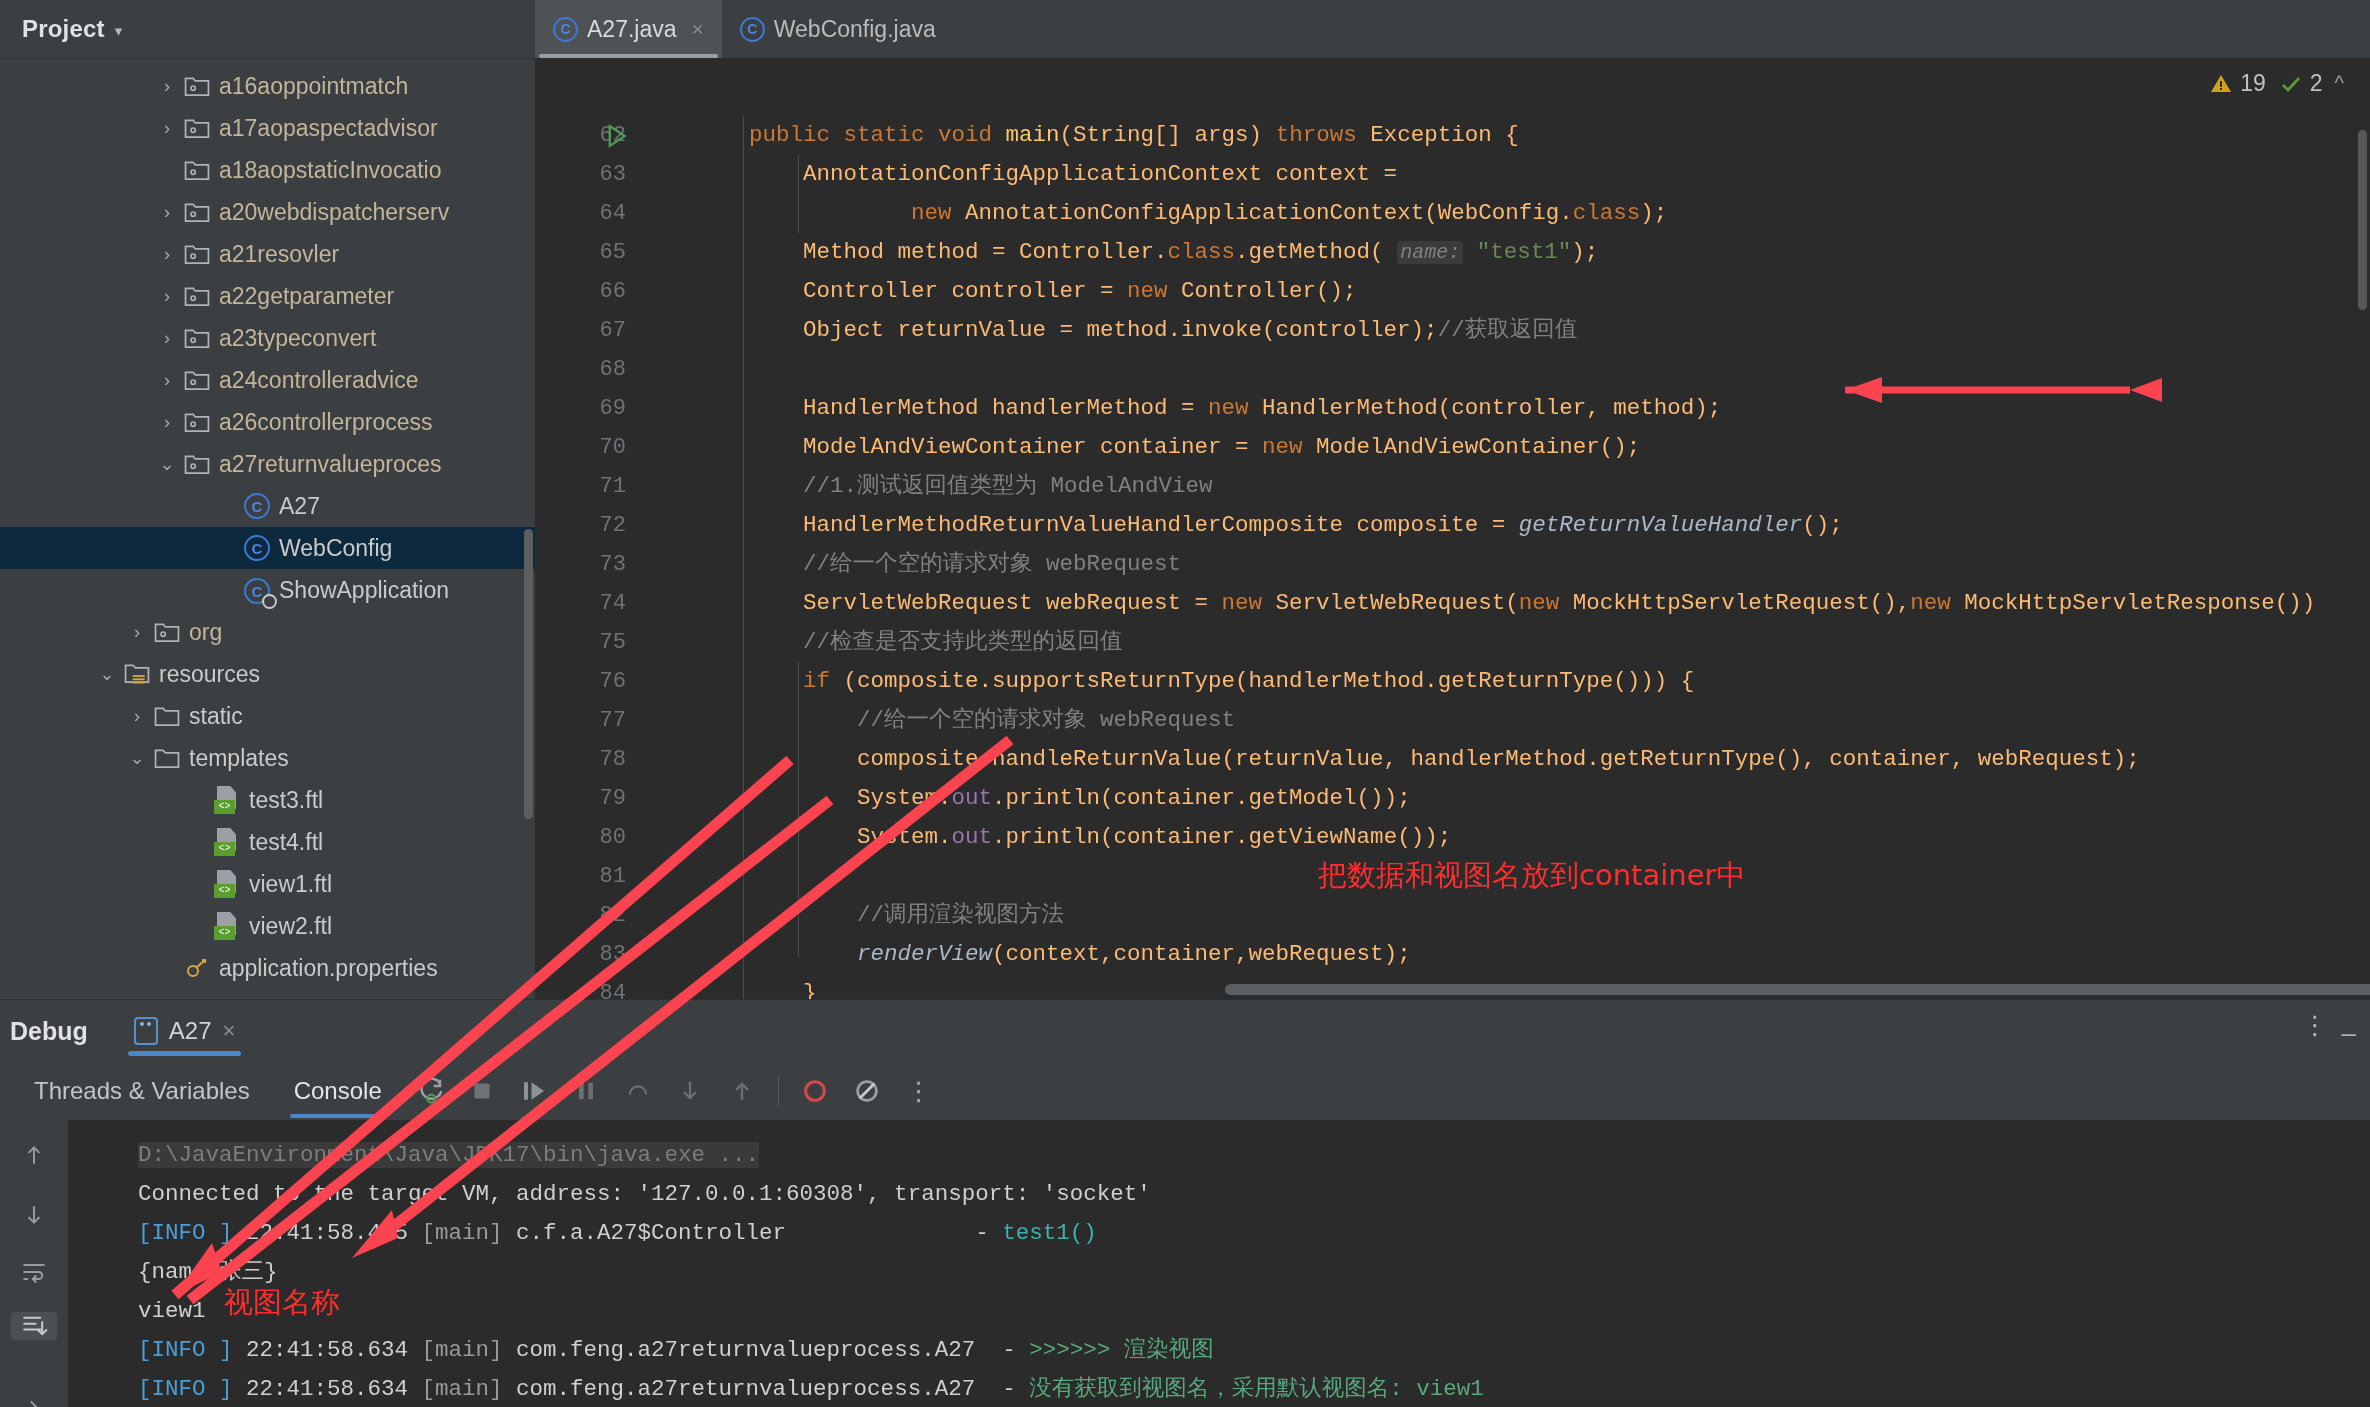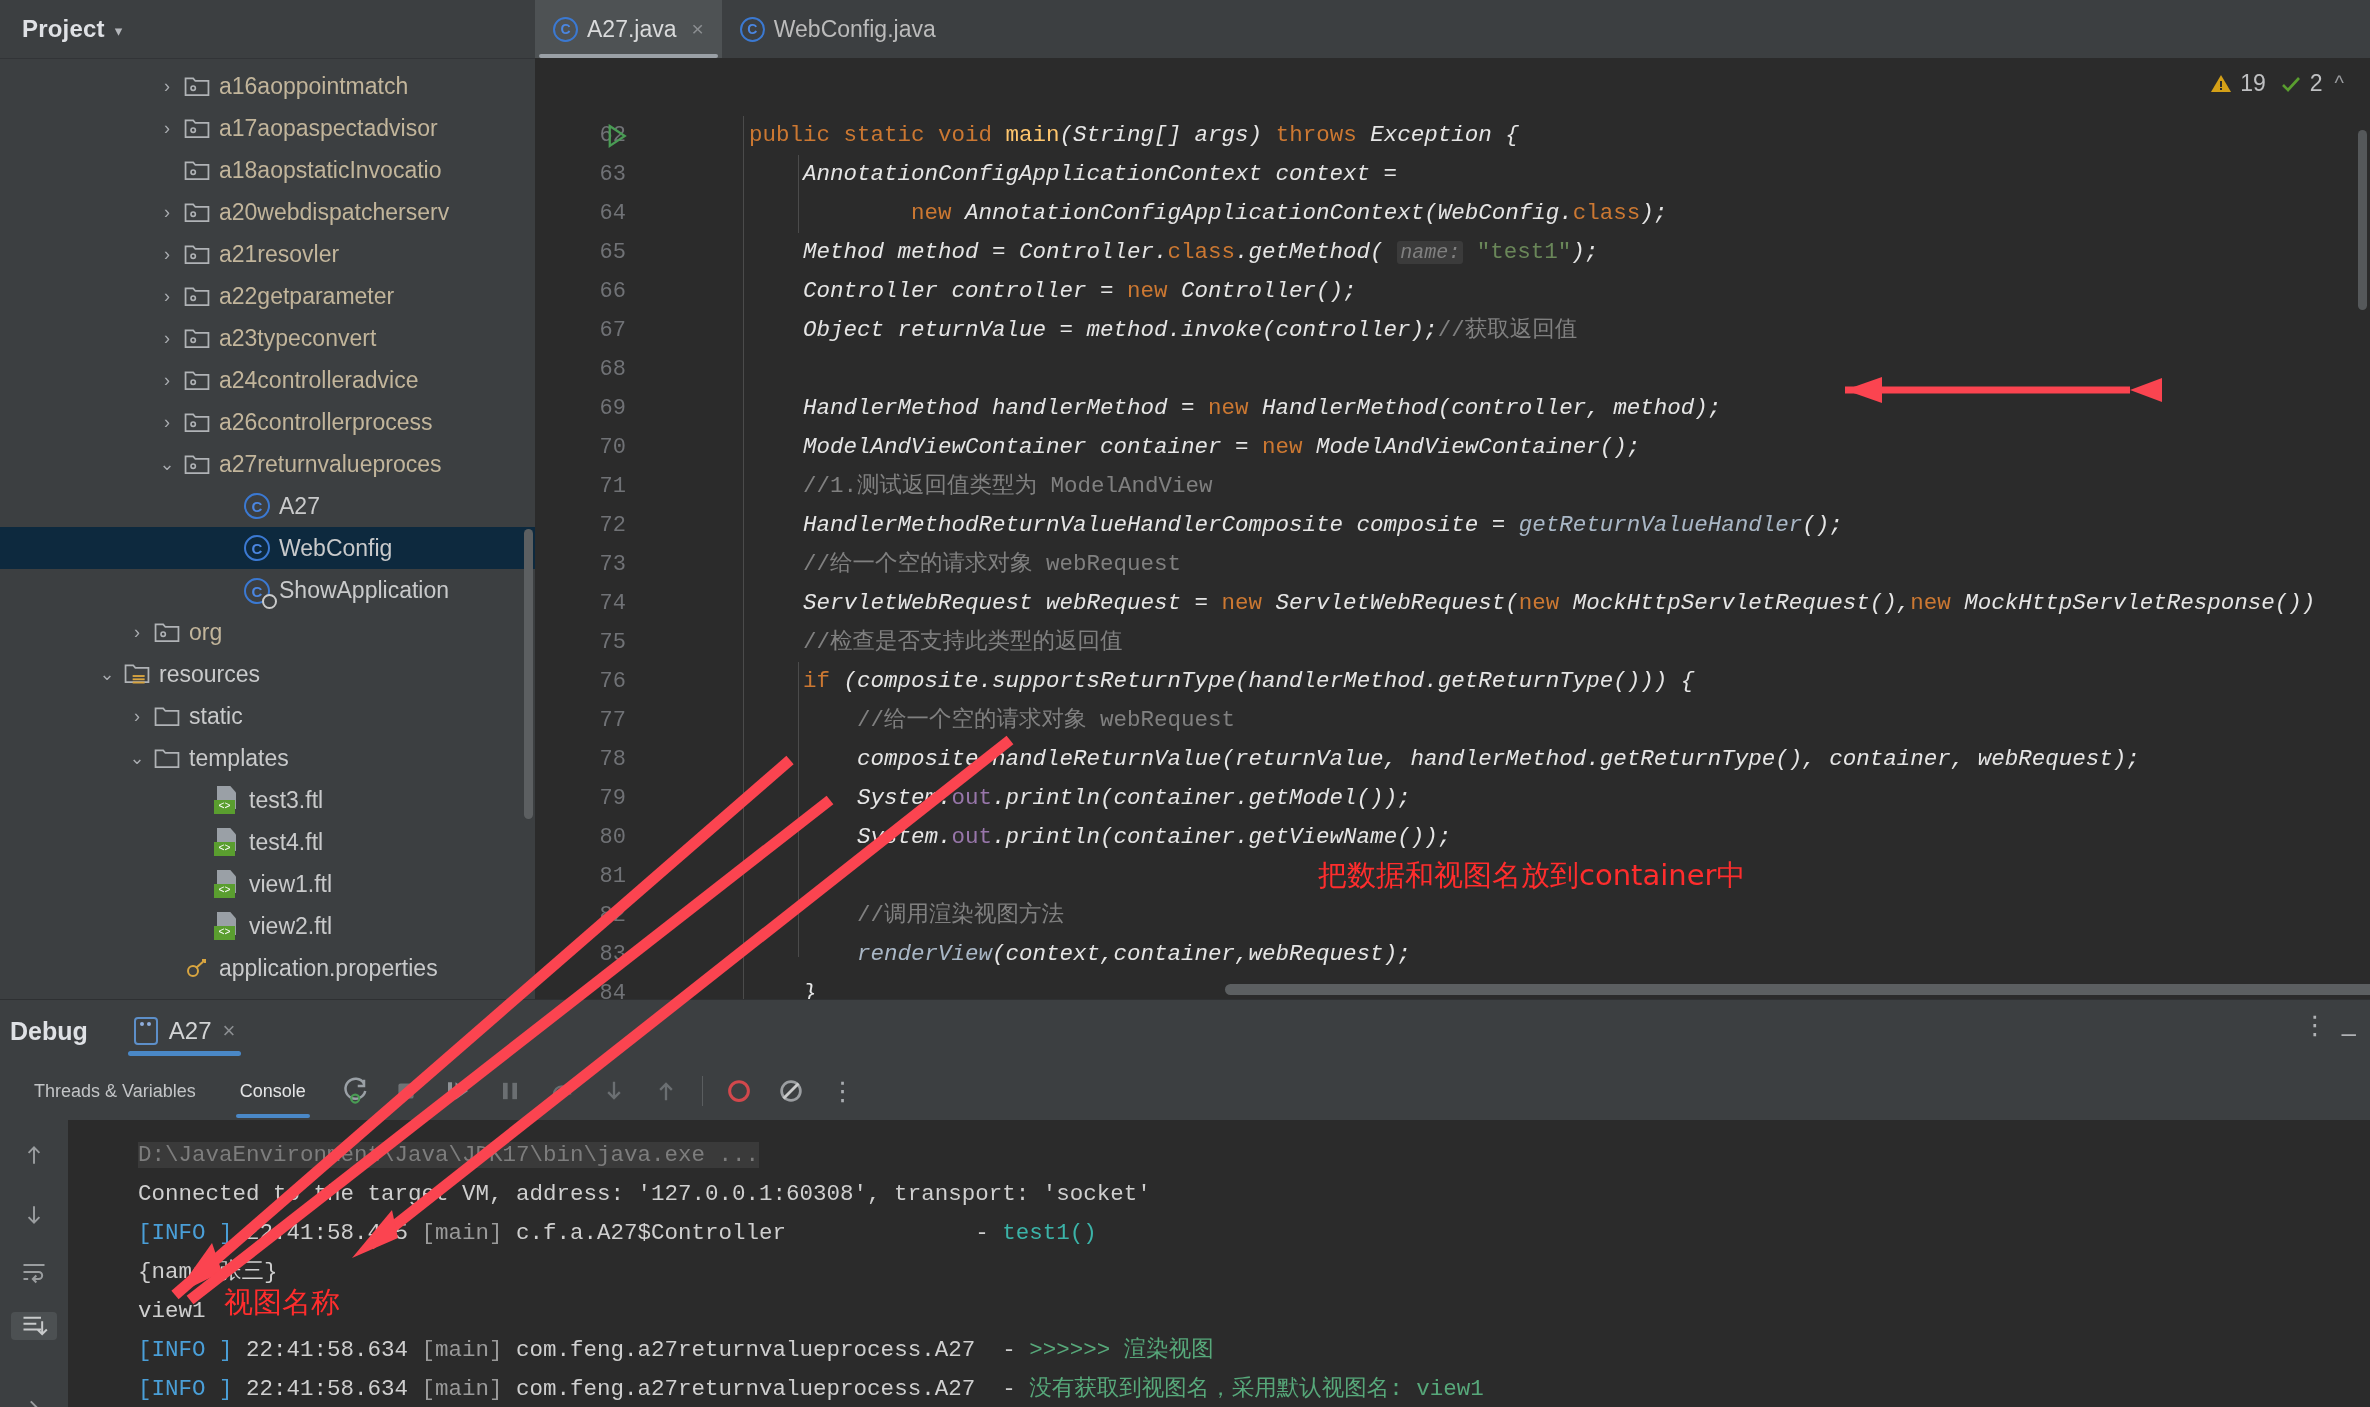--- a/index.html
+++ b/index.html
@@ -92,21 +92,21 @@
   .runmark svg { display: block; }
   .codebody {
     flex: 1; padding-top: 58px; position: relative; overflow: hidden;
     font-family: "Liberation Mono", "DejaVu Sans Mono", monospace;
     font-size: 22.5px;
   }
   .cline { height: 39px; line-height: 39px; white-space: pre; color: #a9b7c6; padding-left: 55px; }
   .indent-guide { position: absolute; top: 58px; width: 1px; background: #4b4b4b; }
 
   .kw   { color: #cc7832; }
-  .cls  { color: #e5e5e5; font-style: italic; }
+  .cls  { color: #fdba74; }
   .mth  { color: #ffc66d; }
   .str  { color: #6a8759; }
   .cmt  { color: #808080; }
   .fld  { color: #9876aa; }
   .ital { color: #a9b7c6; font-style: italic; }
   .hint { color: #808080; background: #3b3b3b; border-radius: 3px; padding: 0 3px; font-style: italic; font-size: 20px;}
 
   .insp {
     position: absolute; right: 26px; top: 12px; display: flex;
     align-items: center; gap: 12px; font-size: 23px; color: #bfc0c2;
@@ -140,21 +140,21 @@
   .run-icon {
     width: 24px; height: 28px; border: 2.5px solid #5d8fc9; border-radius: 4px;
     display: inline-flex; align-items: flex-start; justify-content: center; padding-top: 3px; gap: 3px;
   }
   .run-icon i { width: 4px; height: 4px; background: #8faedd; border-radius: 50%; display: block; }
   .dbg-close { color: #8b8e91; font-size: 22px; }
   .kebab { position: absolute; right: 42px; top: 16px; color: #b0b2b5; font-size: 26px; letter-spacing: 0; line-height: .7; }
   .minus { position: absolute; right: 14px; top: 18px; color: #b0b2b5; font-size: 26px; }
 
   .dbg-toolbar { height: 58px; display: flex; align-items: center; gap: 0; padding-left: 12px; position: relative; }
-  .sub-tab { font-size: 18px; color: #c3c5c7; padding: 0 22px; position: relative; height: 58px; display: flex; align-items: center; }
+  .sub-tab { font-size: 24px; color: #c3c5c7; padding: 0 22px; position: relative; height: 58px; display: flex; align-items: center; }
   .sub-tab.active { color: #e4e5e6; }
   .sub-tab .ul { position: absolute; left: 18px; right: 18px; bottom: 2px; height: 4px; background: #4a88c7; border-radius: 2px; }
   .tb-btn { width: 52px; height: 52px; display: flex; align-items: center; justify-content: center; }
   .tb-sep { width: 1px; height: 30px; background: #5a5d5f; margin: 0 10px; }
 
   
   .console-wrap { position: absolute; left: 0; right: 0; top: 120px; bottom: 0; background: #2b2b2b; display: flex; }
   .console-rail { width: 68px; background: #3c3f41; padding-top: 18px; display: flex; flex-direction: column; align-items: center; gap: 26px; flex: none; }
   .rail-btn { width: 46px; height: 42px; display: flex; align-items: center; justify-content: center; color: #a8abae; }
   .rail-btn.on { background: #4c5052; border-radius: 4px; }

